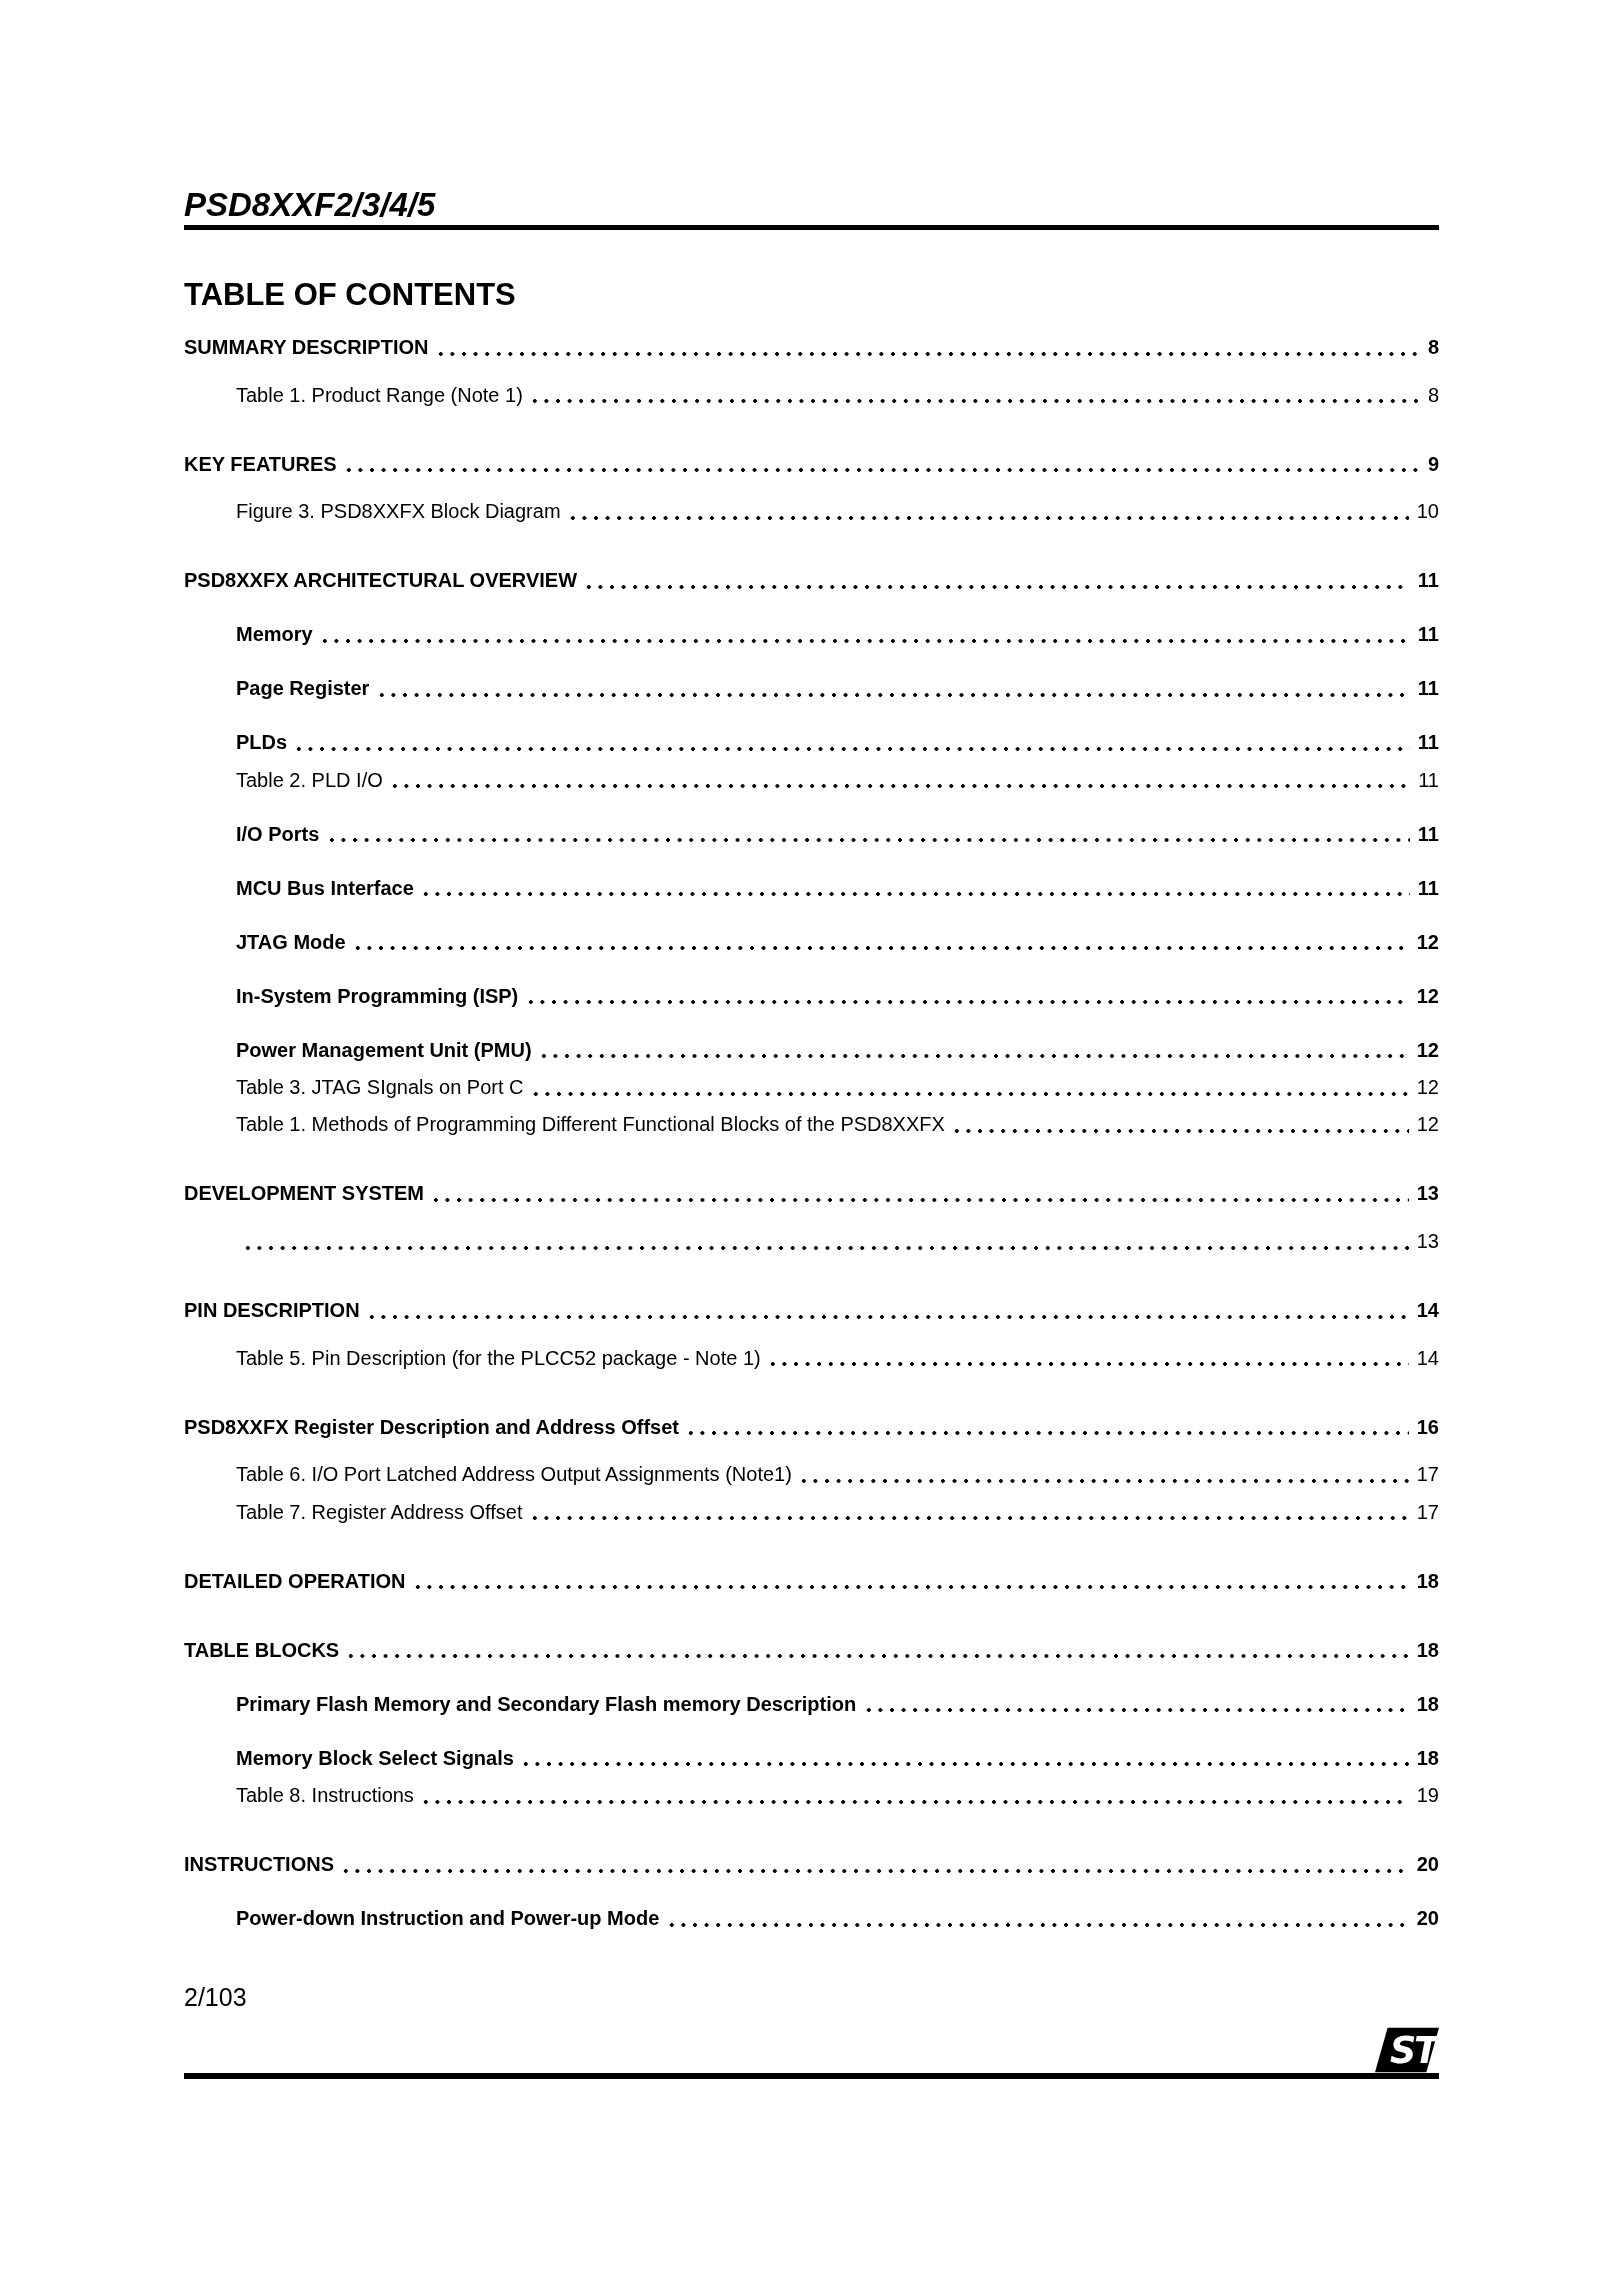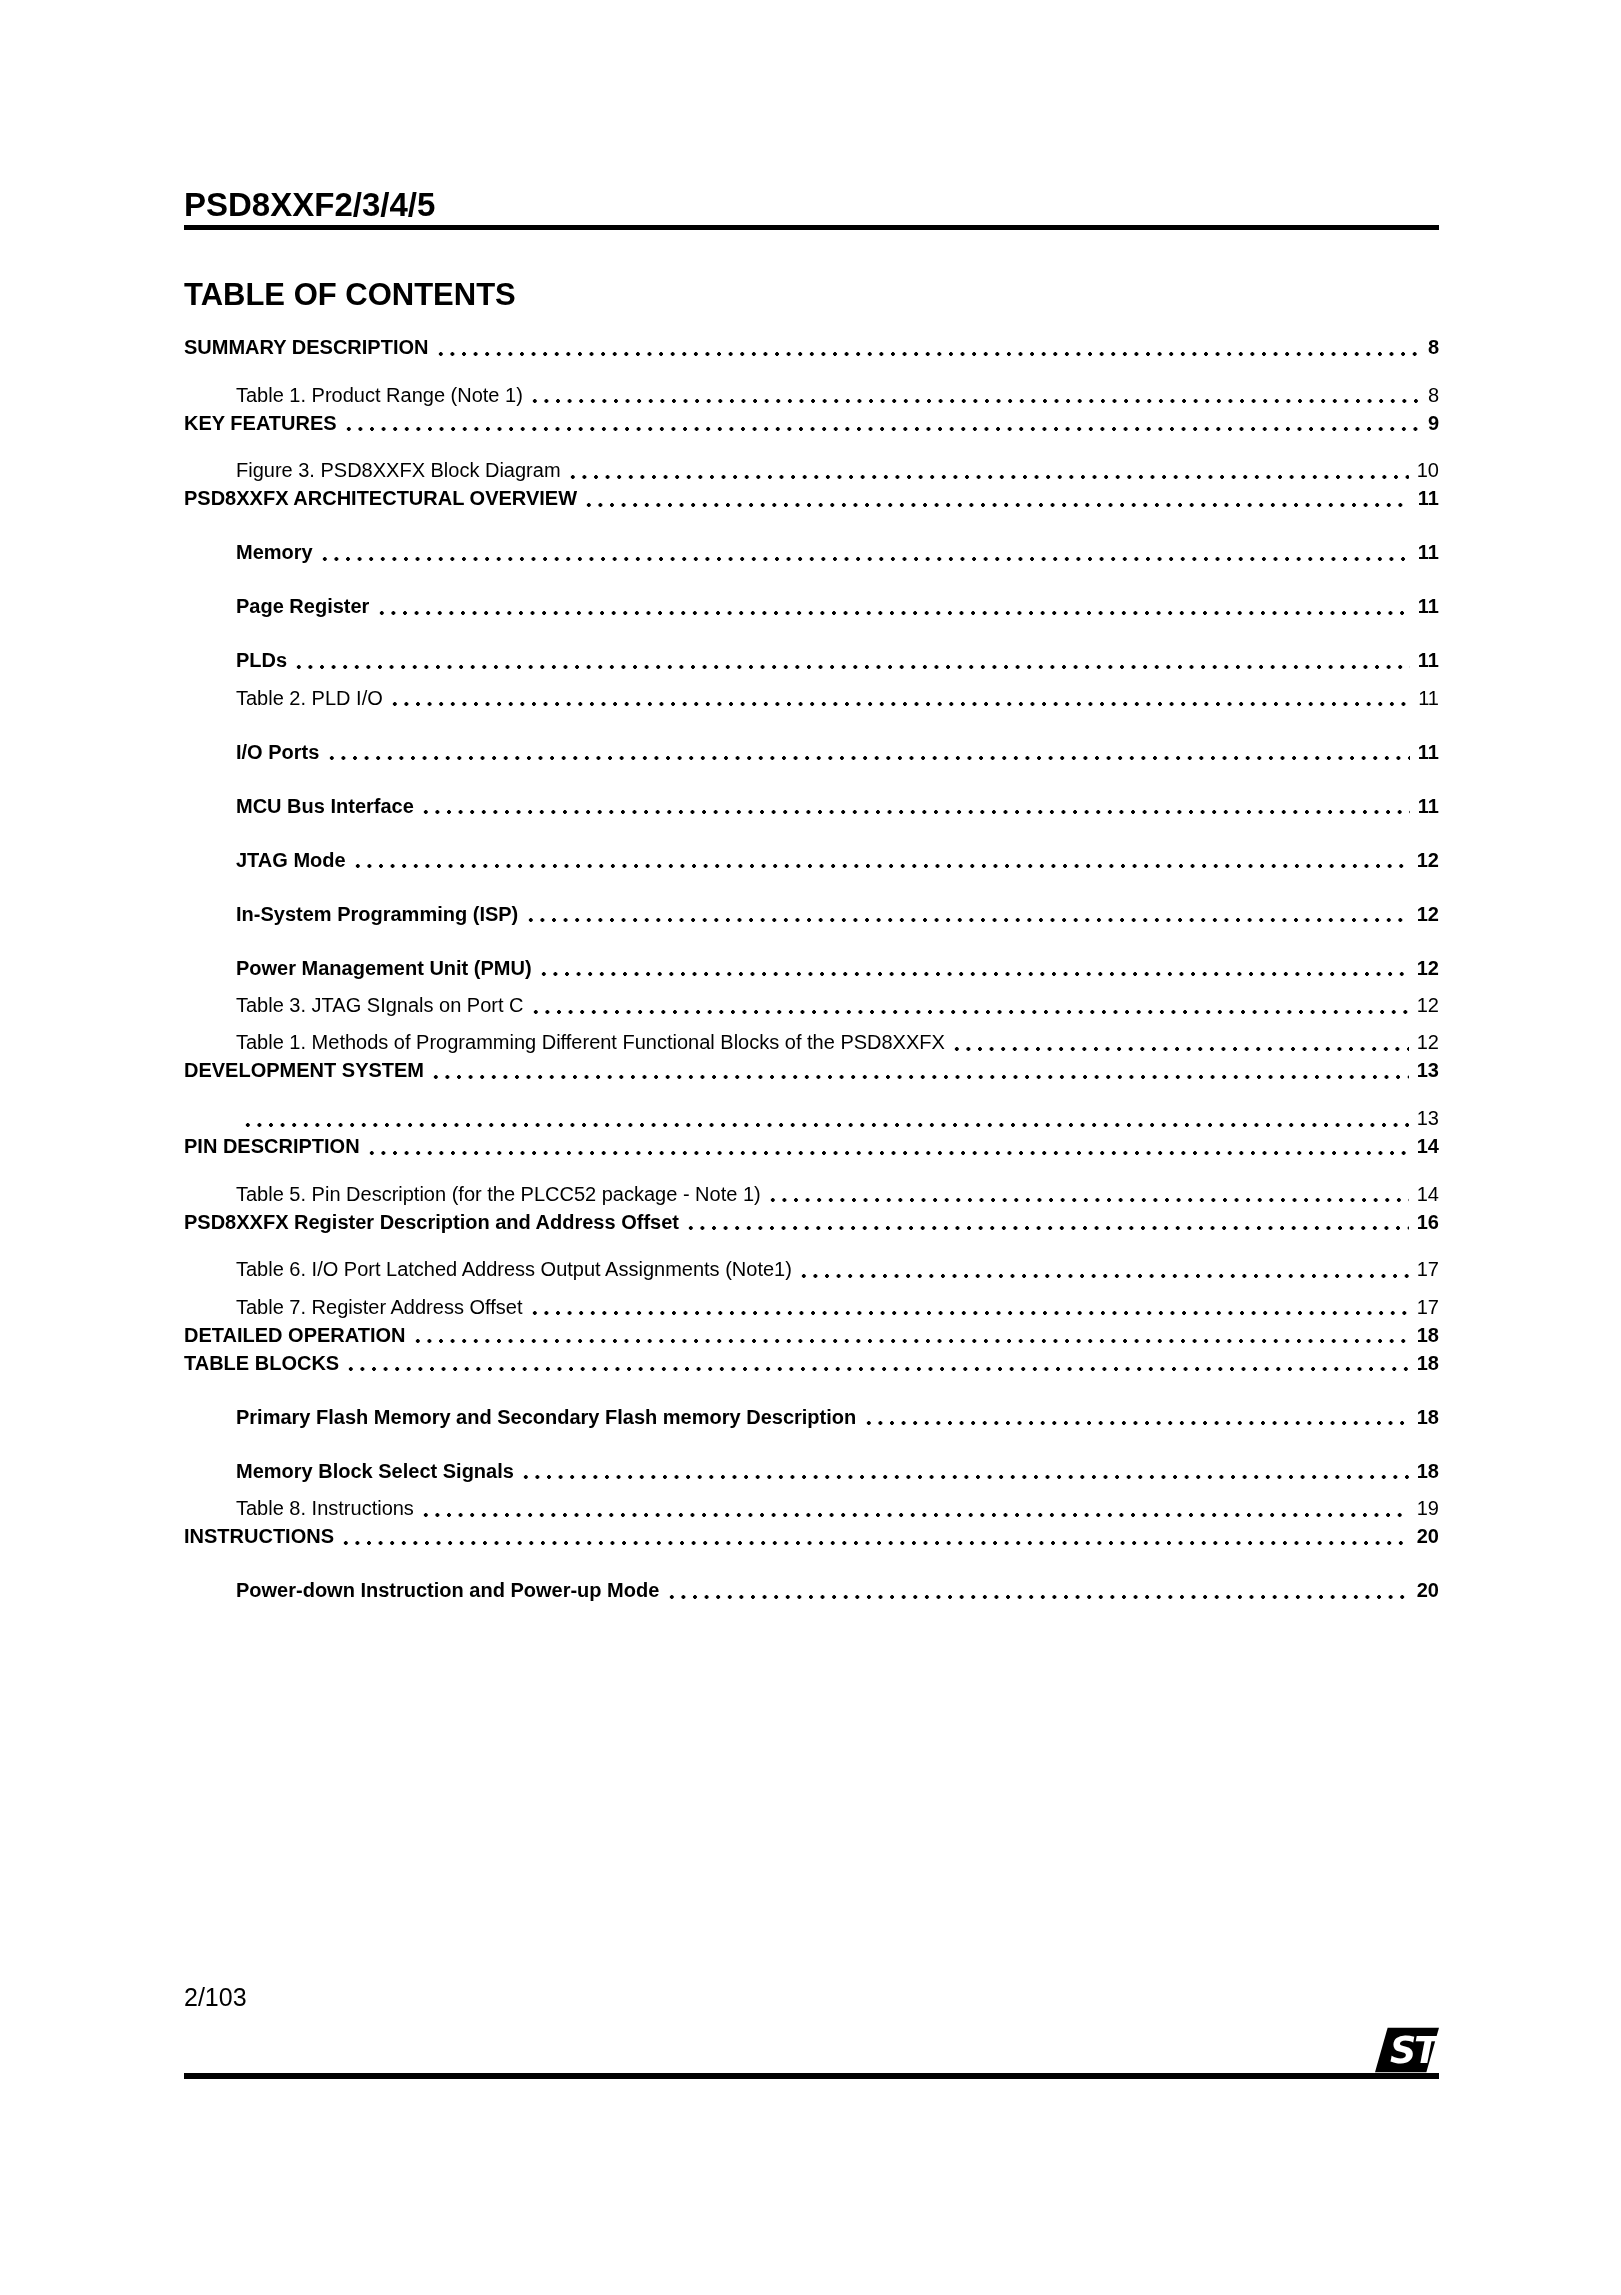--- a/index.html
+++ b/index.html
@@ -10,41 +10,42 @@
     font-family:"Liberation Sans", sans-serif;
     color:#000;
     overflow:hidden;
   }
   .page { position:absolute; inset:0; background:#fff; }
 
   .header-title {
     position:absolute; left:184px; top:187px;
     font-size:33px; font-weight:bold; line-height:35px;
     white-space:nowrap;
+    font-style:italic;
   }
   .header-rule {
     position:absolute; left:184px; top:225px;
     width:1255px; height:4.7px; background:#000;
   }
 
   .toc-heading {
     position:absolute; left:184px; top:278px;
     font-size:31px; font-weight:bold; line-height:33px;
     white-space:nowrap;
   }
 
   .toc-list {
     position:absolute; left:184px; top:333px; width:1255px;
   }
   .row {
     display:flex; align-items:baseline;
     font-size:20px; line-height:28px;
     white-space:nowrap;
   }
-  .row.h1 { font-weight:bold; }
+  .row.h1 { font-weight:bold; margin-top:41px; }
   .row.h2 { font-weight:bold; margin-top:26px; padding-left:52px; }
   .row.item { font-weight:normal; margin-top:9.4px; padding-left:52px; }
   .row.item.after-h1 { margin-top:19.6px; }
   .row.first { margin-top:0; }
   .label { flex:none; }
   .leader {
     flex:1 1 auto; align-self:stretch;
     margin:0 7.9px 0 6.3px; min-width:15.7px;
     background-image:radial-gradient(circle, #000 1.6px, rgba(0,0,0,0) 2.1px);
     background-size:11.6px 3.9px;

